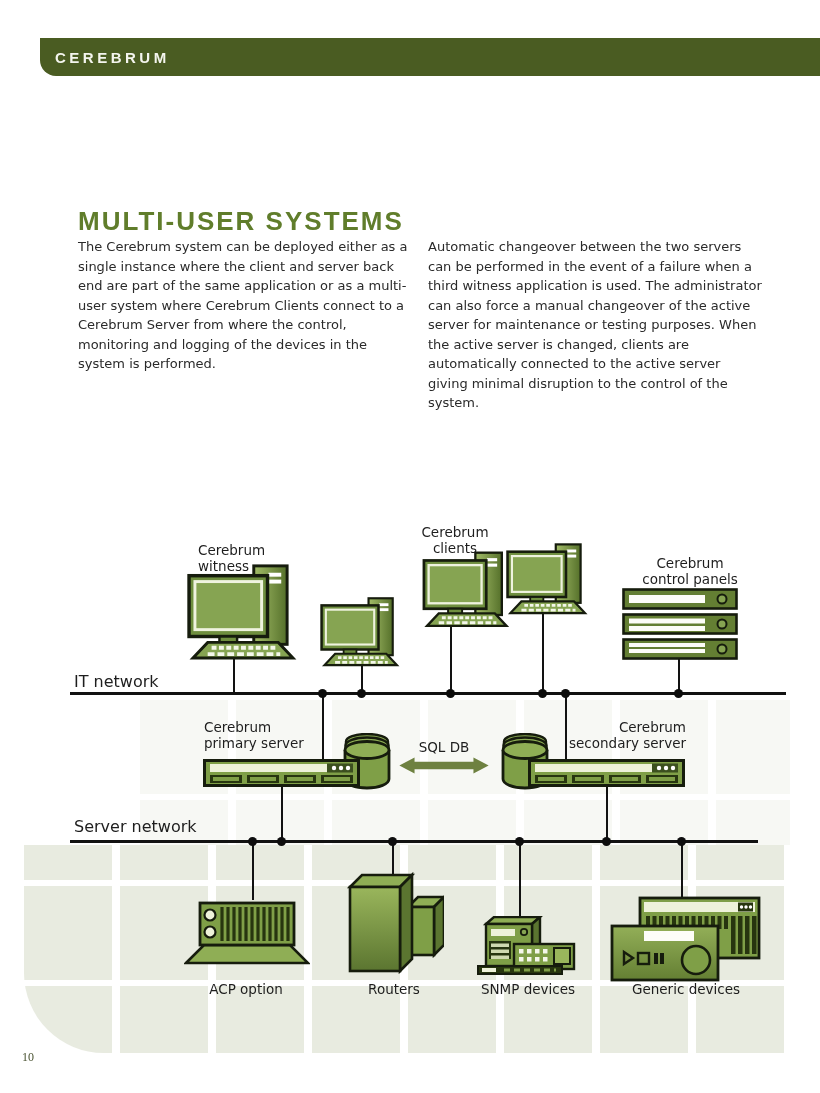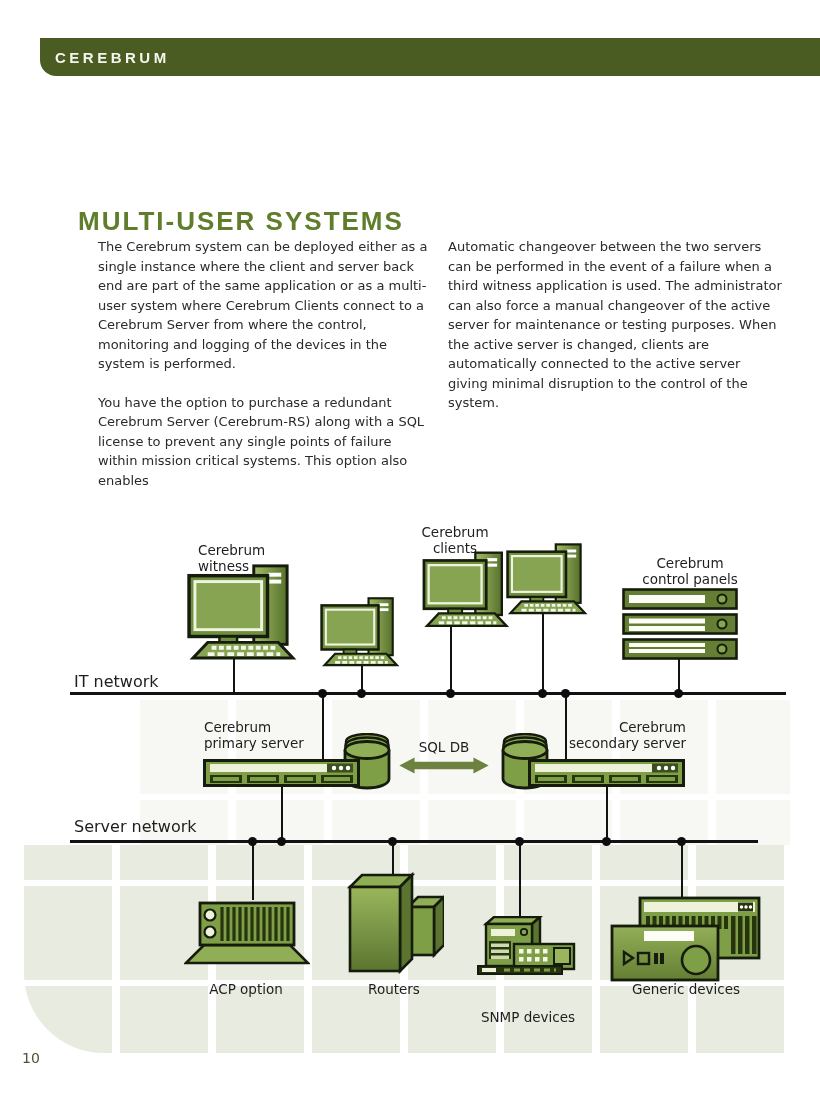--- a/index.html
+++ b/index.html
@@ -8,41 +8,41 @@
   .abs{position:absolute;}
   
   .brand-bar{position:absolute;left:40px;top:38px;right:0;height:38px;background:#4a5c22;
              border-bottom-left-radius:16px;display:flex;align-items:center;z-index:6;}
   .brand-text{color:#f4f5ee;font-family:"Liberation Sans",sans-serif;font-weight:bold;
               font-size:15px;letter-spacing:3.5px;padding-left:15px;}
   
   .page-title{position:absolute;left:78px;top:190px;color:#607d2b;
               font-family:"Liberation Sans",sans-serif;font-weight:bold;font-size:26px;
               letter-spacing:2px;transform:scaleY(.96);transform-origin:left top;white-space:nowrap;}
-  .col{position:absolute;top:237px;width:334px;font-size:13px;line-height:19.5px;margin-left:20px;}
+  .col{position:absolute;top:237px;width:334px;font-size:13px;line-height:19.5px;}
   .col-left{left:78px;} .col-right{left:428px;}
   .col p{margin:0 0 19px 0;}
   
   .bg-grid{background-color:#e8ebe0;
      background-image:repeating-linear-gradient(90deg,rgba(255,255,255,0) 0 88px,#fff 88px 96px),
                       repeating-linear-gradient(180deg,rgba(255,255,255,0) 0 94px,#fff 94px 100px);}
   .bg-main{left:24px;top:845px;width:766px;height:208px;background-position:0 0,0 -59px;
            border-bottom-left-radius:80px;z-index:0;}
   .bg-faint{left:140px;top:700px;width:650px;height:145px;opacity:.32;z-index:0;}
   
   .hline{position:absolute;height:3px;background:#121212;z-index:1;}
   .vline{position:absolute;width:2px;background:#121212;z-index:1;}
   .dot{position:absolute;width:9px;height:9px;border-radius:50%;background:#0d0d0d;z-index:4;}
   
   .dlabel{position:absolute;font-size:13.5px;line-height:15.5px;color:#1e1e1e;
           white-space:pre-line;z-index:5;}
   .t-center{text-align:center;} .t-right{text-align:right;}
   .net-label{position:absolute;font-size:16px;color:#1e1e1e;z-index:5;}
   .dev{z-index:2;} .dev-front{z-index:3;}
-  .page-num{position:absolute;left:22px;top:1050px;font-size:14px;color:#4a5332;z-index:5;}
+  .page-num{position:absolute;left:22px;top:1050px;font-size:12px;color:#4a5332;z-index:5;font-family:Liberation Serif, serif;}
 </style>
 </head>
 <body>
 
 <svg width="0" height="0" style="position:absolute" aria-hidden="true">
   <defs>
     <linearGradient id="lgTower" x1="0" y1="0" x2="1" y2="0">
       <stop offset="0" stop-color="#a3bd68"></stop>
         <stop offset="1" stop-color="#55702a"></stop>
     </linearGradient>
@@ -205,21 +205,20 @@
 </svg>
 
 <div class="brand-bar">
   <span class="brand-text">CEREBRUM</span>
 </div>
 
 <h1 class="page-title">MULTI-USER SYSTEMS</h1>
 
 <div class="col col-left">
   <p>The Cerebrum system can be deployed either as a single instance where the client and server back end are part of the same application or as a multi-user system where Cerebrum Clients connect to a Cerebrum Server from where the control, monitoring and logging of the devices in the system is performed.</p>
-  <p>You have the option to purchase a redundant Cerebrum Server (Cerebrum-RS) along with a SQL license to prevent any single points of failure within mission critical systems. This option also enables</p>
 </div>
 <div class="col col-right">
   <p>Automatic changeover between the two servers can be performed in the event of a failure when a third witness application is used. The administrator can also force a manual changeover of the active server for maintenance or testing purposes. When the active server is changed, clients are automatically connected to the active server giving minimal disruption to the control of the system.</p>
 </div>
 
 <div class="abs bg-grid bg-faint"></div>
 <div class="abs bg-grid bg-main"></div>
 
 <div>
 
@@ -306,17 +305,17 @@
 control panels</div>
   <div class="dlabel" style="left:204px;top:720px;">Cerebrum
 primary server</div>
   <div class="dlabel t-right" style="left:524px;top:720px;width:162px;">Cerebrum
 secondary server</div>
   <div class="dlabel t-center" style="left:398px;top:740px;width:92px;">SQL DB</div>
   <div class="net-label" style="left:74px;top:672px;">IT network</div>
   <div class="net-label" style="left:74px;top:817px;">Server network</div>
   <div class="dlabel t-center" style="left:183px;top:982px;width:126px;">ACP option</div>
   <div class="dlabel t-center" style="left:338px;top:982px;width:112px;">Routers</div>
-  <div class="dlabel t-center" style="left:464px;top:982px;width:128px;margin-top:28px;">SNMP devices</div>
+  <div class="dlabel t-center" style="left:464px;top:982px;width:128px;">SNMP devices</div>
   <div class="dlabel t-center" style="left:604px;top:982px;width:164px;">Generic devices</div>
 </div>
 
 <div class="page-num">10</div>
 
 </body></html>

